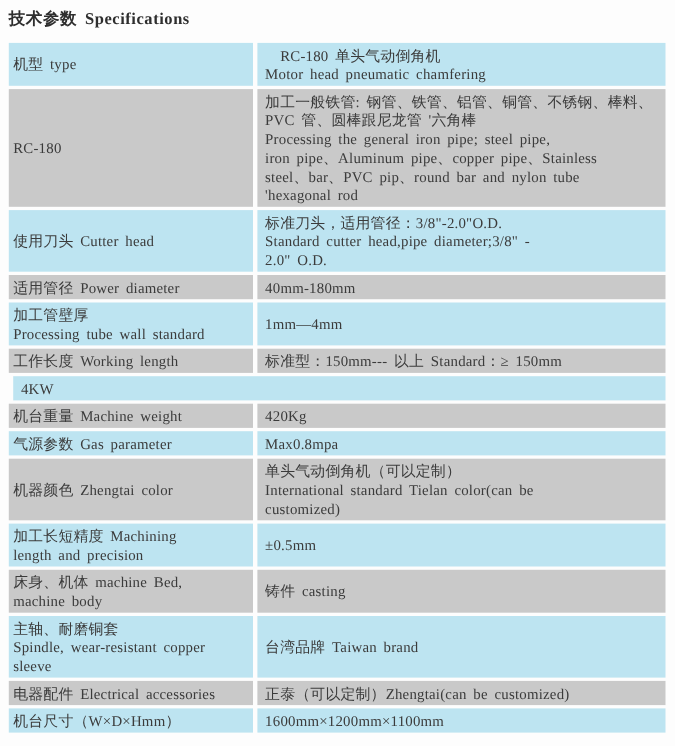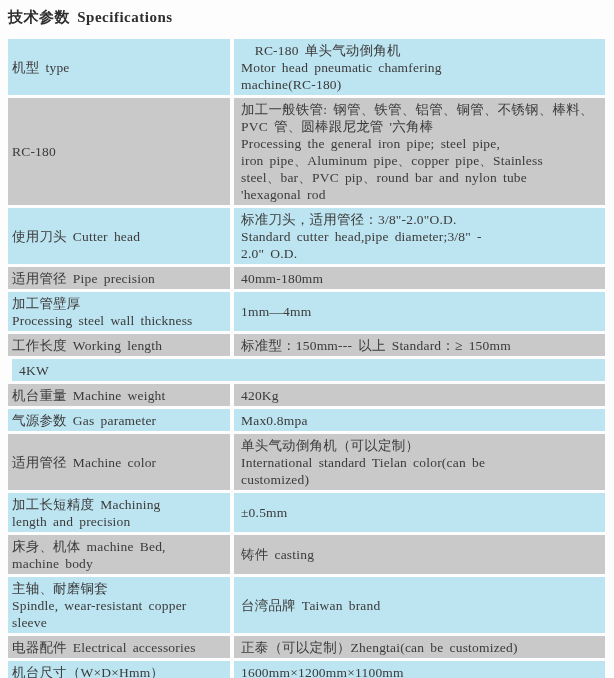--- a/index.html
+++ b/index.html
@@ -64,21 +64,20 @@
 <div class="page">
   <h1 class="title">技术参数 Specifications</h1>
   <div class="spec-table" id="spec-table">
       <div class="row">
         <div class="cell label">
           <div class="line">机型 type</div>
         </div>
         <div class="cell value">
           <div class="line">　RC-180 单头气动倒角机</div>
           <div class="line">Motor head pneumatic chamfering</div>
-          <div class="line">machine(RC-180)</div>
         </div>
       </div>
       <div class="row">
         <div class="cell label">
           <div class="line">RC-180</div>
         </div>
         <div class="cell value">
           <div class="line">加工一般铁管: 钢管、铁管、铝管、铜管、不锈钢、棒料、</div>
           <div class="line">PVC 管、圆棒跟尼龙管 '六角棒</div>
           <div class="line">Processing the general iron pipe; steel pipe,</div>
@@ -92,30 +91,30 @@
           <div class="line">使用刀头 Cutter head</div>
         </div>
         <div class="cell value">
           <div class="line">标准刀头，适用管径：3/8"-2.0"O.D.</div>
           <div class="line">Standard cutter head,pipe diameter;3/8" -</div>
           <div class="line">2.0" O.D.</div>
         </div>
       </div>
       <div class="row">
         <div class="cell label">
-          <div class="line">适用管径 Pipe precision</div>
+          <div class="line">适用管径 Power diameter</div>
         </div>
         <div class="cell value">
           <div class="line">40mm-180mm</div>
         </div>
       </div>
       <div class="row">
         <div class="cell label">
           <div class="line">加工管壁厚</div>
-          <div class="line">Processing steel wall thickness</div>
+          <div class="line">Processing tube wall standard</div>
         </div>
         <div class="cell value">
           <div class="line">1mm—4mm</div>
         </div>
       </div>
       <div class="row">
         <div class="cell label">
           <div class="line">工作长度 Working length</div>
         </div>
         <div class="cell value">
@@ -138,21 +137,21 @@
       <div class="row">
         <div class="cell label">
           <div class="line">气源参数 Gas parameter</div>
         </div>
         <div class="cell value">
           <div class="line">Max0.8mpa</div>
         </div>
       </div>
       <div class="row">
         <div class="cell label">
-          <div class="line">适用管径 Machine color</div>
+          <div class="line">机器颜色 Zhengtai color</div>
         </div>
         <div class="cell value">
           <div class="line">单头气动倒角机（可以定制）</div>
           <div class="line">International standard Tielan color(can be</div>
           <div class="line">customized)</div>
         </div>
       </div>
       <div class="row">
         <div class="cell label">
           <div class="line">加工长短精度 Machining</div>

